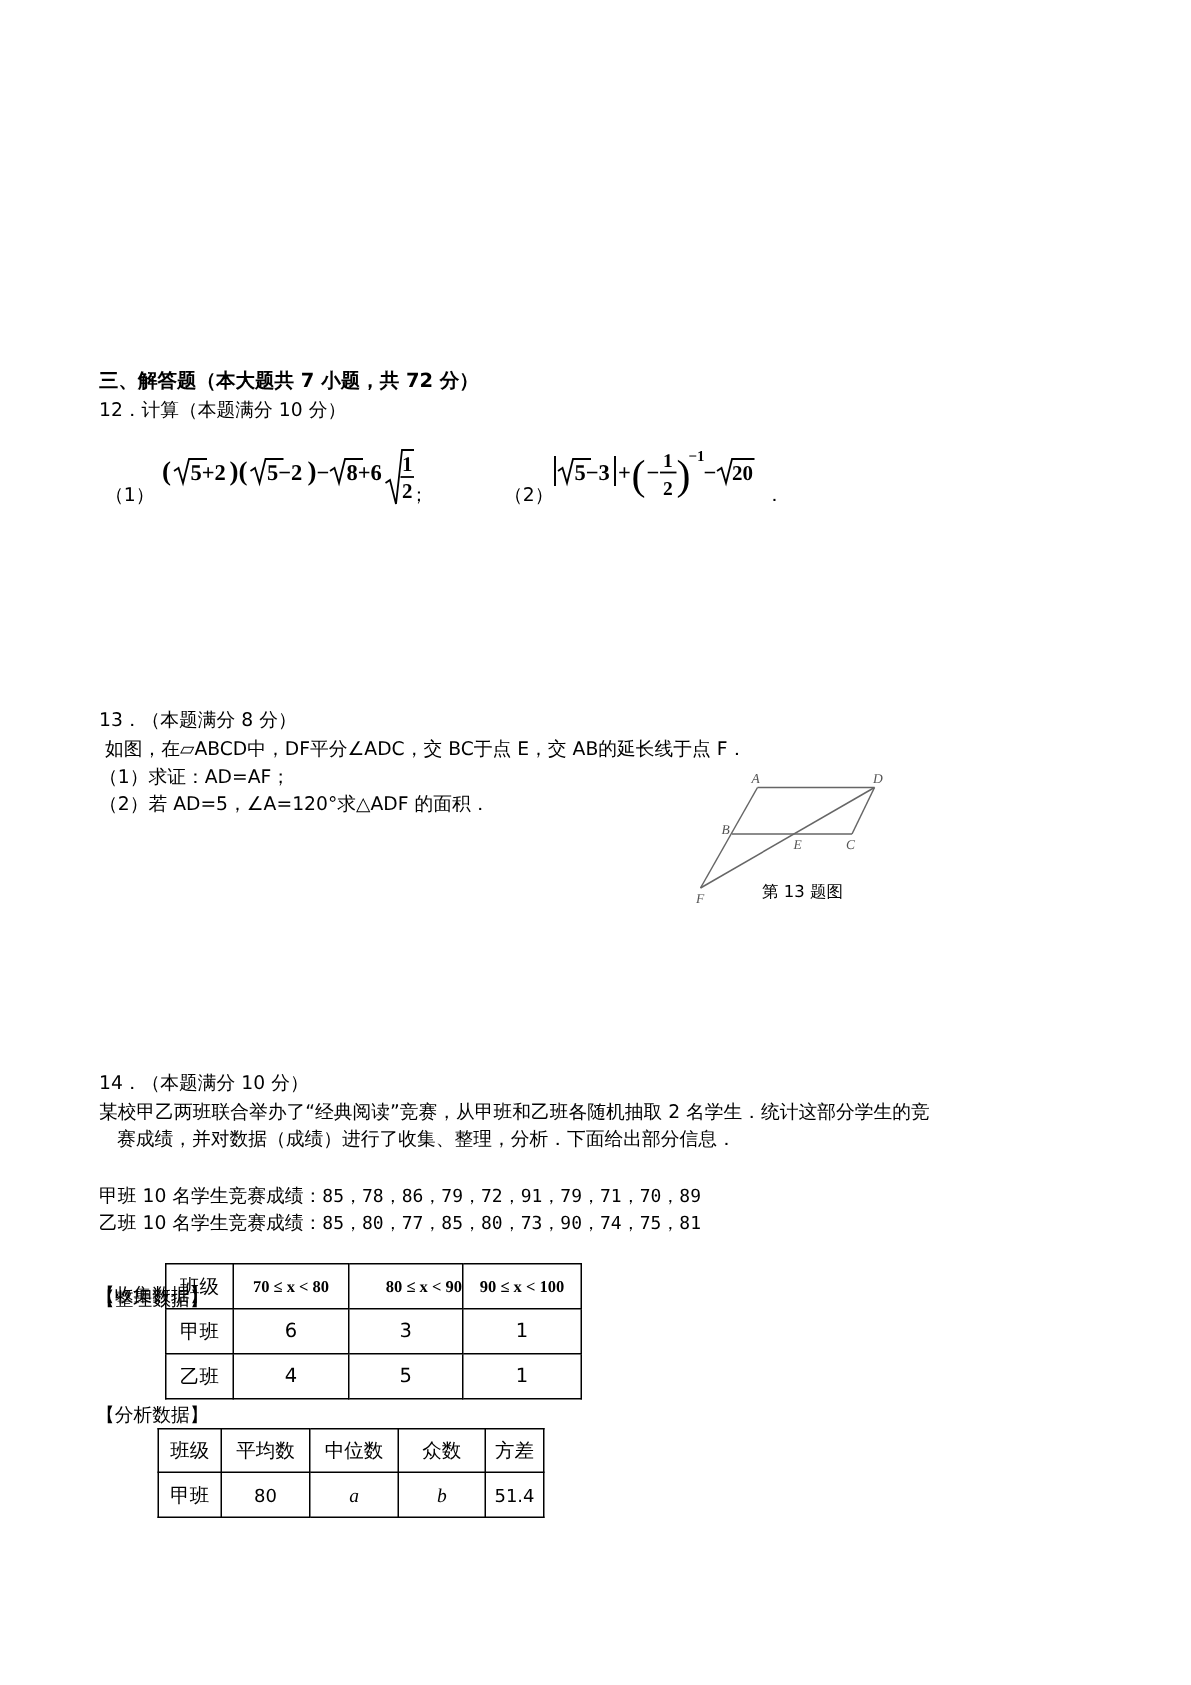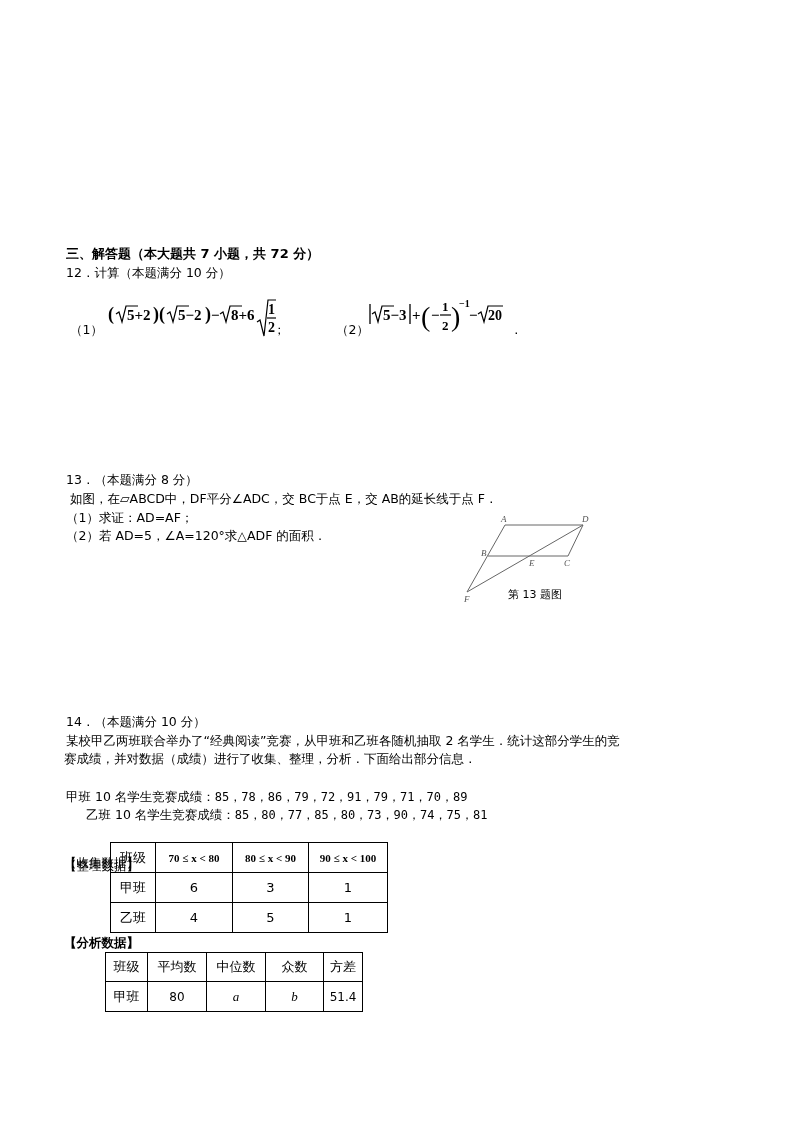--- a/index.html
+++ b/index.html
@@ -84,54 +84,54 @@
     <text x="26" y="46">B</text>
     <text x="109" y="56">C</text>
     <text x="74" y="56">E</text>
     <text x="9" y="92">F</text>
   </svg>
 </div>
 <div class="abs" style="left:508px; top:587px; font-size:11px;">第 13 题图</div>
 
 <div class="abs" style="left:66px; top:714px;">14．（本题满分 10 分）</div>
 <div class="abs" style="left:66px; top:733px;">某校甲乙两班联合举办了“经典阅读”竞赛，从甲班和乙班各随机抽取 2 名学生．统计这部分学生的竞</div>
-<div class="abs" style="left:64px; top:751px;">赛成绩，并对数据（成绩）进行了收集、整理，分析．下面给出部分信息．</div>
+<div class="abs" style="left:78px; top:751px;">赛成绩，并对数据（成绩）进行了收集、整理，分析．下面给出部分信息．</div>
 <div class="abs" style="left:64px; top:812px;margin-top:43px;">【收集数据】</div>
 <div class="abs" style="left:66px; top:789px;">
   <span>甲班 10 名学生竞赛成绩：</span><span style="font-family:'DejaVu Sans Mono','Liberation Mono',monospace;font-size:12px;">85，78，86，79，72，91，79，71，70，89</span>
 </div>
-<div class="abs" style="left:66px; top:807px;margin-left:20px;">
+<div class="abs" style="left:66px; top:807px;">
   <span>乙班 10 名学生竞赛成绩：</span><span style="font-family:'DejaVu Sans Mono','Liberation Mono',monospace;font-size:12px;">85，80，77，85，80，73，90，74，75，81</span>
 </div>
 <div class="abs" style="left:64px; top:858px;">【整理数据】</div>
 
 <table class="grid" style="left:110px; top:842px;">
   <tbody>
       <tr style="height:30px;">
     <td style="width:44px;">班级</td>
     <td class="hdr-math" style="width:76px;margin-top:16px;">70 ≤ x &lt; 80</td>
-    <td class="hdr-math" style="width:75px;">80 ≤ x &lt; 90</td>
+    <td class="hdr-math" style="width:75px;text-align:right;">80 ≤ x &lt; 90</td>
     <td class="hdr-math" style="width:78px;">90 ≤ x &lt; 100</td>
   </tr>
   <tr style="height:30px;">
     <td>甲班</td>
     <td>6</td>
     <td>3</td>
     <td>1</td>
   </tr>
   <tr style="height:30px;">
     <td>乙班</td>
     <td>4</td>
     <td>5</td>
     <td>1</td>
   </tr>
 </tbody>
   </table>
 
-<div class="abs" style="left:64px; top:935px;font-weight:bold;">【分析数据】</div>
+<div class="abs" style="left:64px; top:935px;">【分析数据】</div>
 
 <table class="grid" style="left:105px; top:952px;">
   <tbody>
       <tr style="height:29px;">
     <td style="width:41px;">班级</td>
     <td style="width:58px;">平均数</td>
     <td style="width:58px;">中位数</td>
     <td style="width:57px;">众数</td>
     <td style="width:38px;">方差</td>
   </tr>

